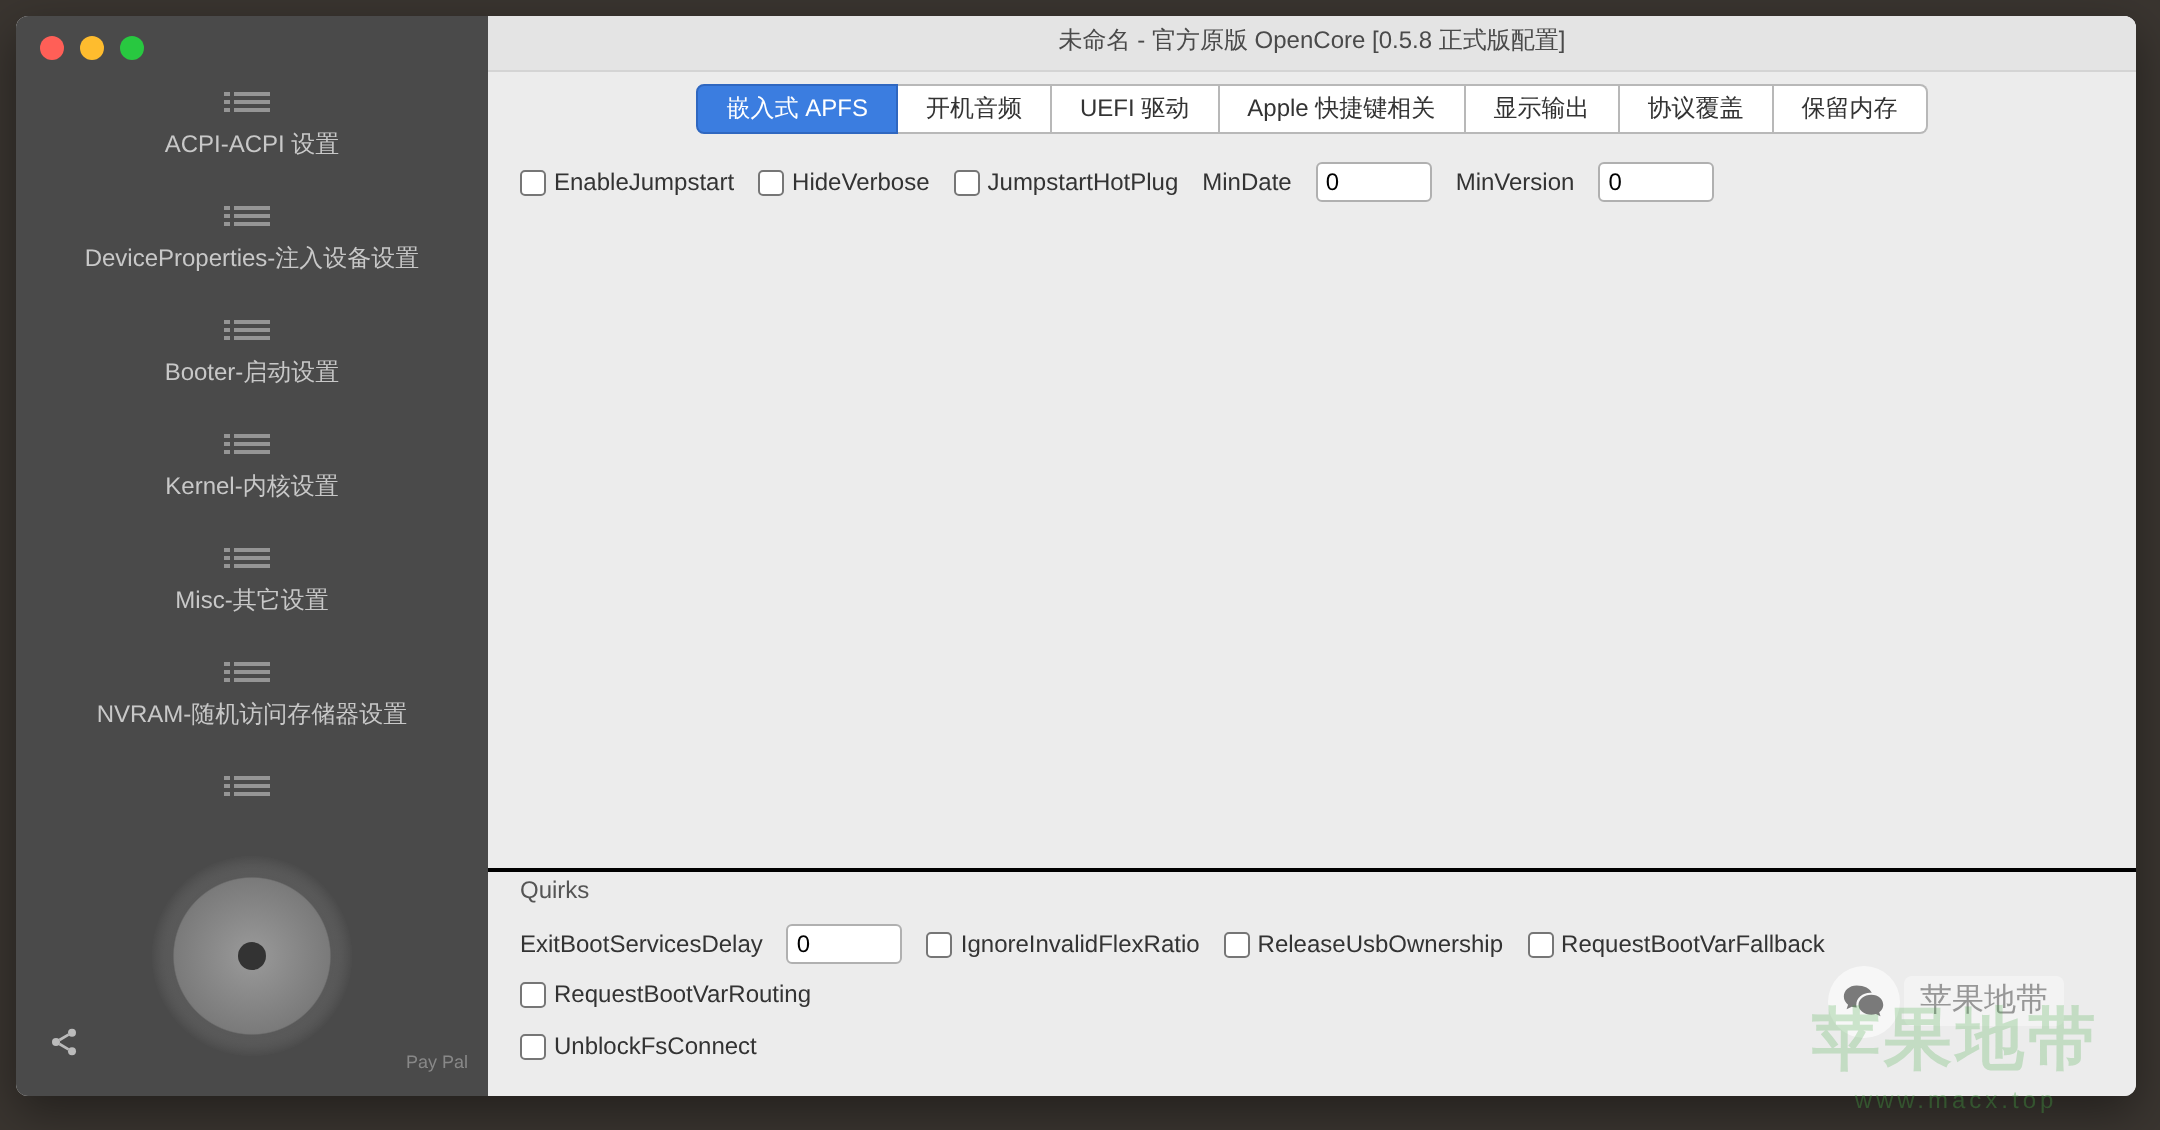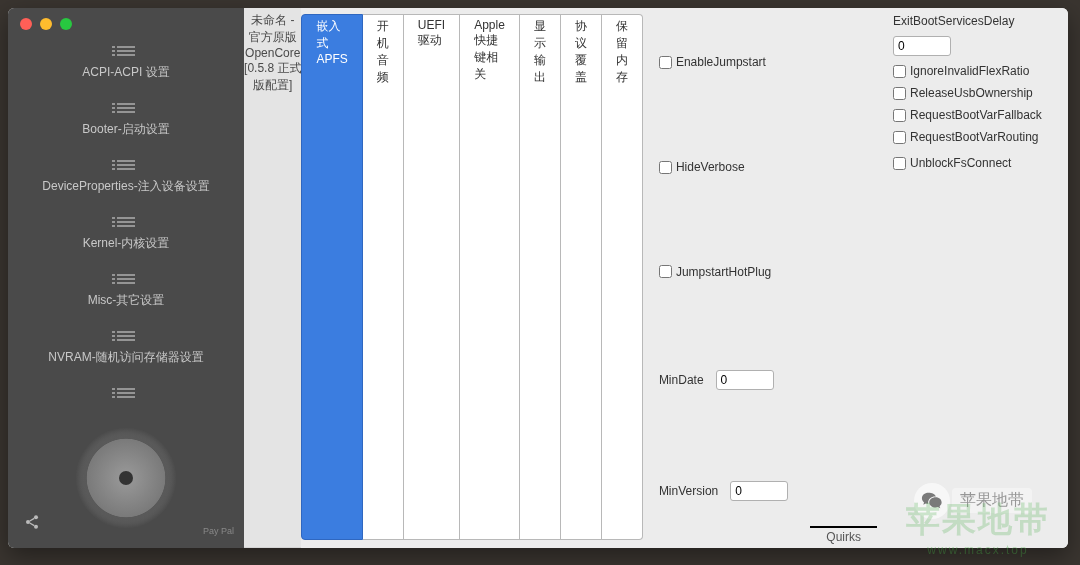--- a/index.html
+++ b/index.html
@@ -15,21 +15,21 @@
 .sidebar-item { text-align: center; padding: 8px 6px 12px 6px; font-size: 12px; cursor: pointer; color: #c8c8c8; }
 .sidebar-item .list-icon { display: block; margin: 0 auto 4px auto; width: 18px; height: 14px; opacity: 0.6; }
 .list-icon span { display: block; width: 100%; height: 2px; background: currentColor; margin: 2px 0; position: relative; }
 .list-icon span::before { content:""; position:absolute; left:-5px; top:0; width:3px; height:2px; background: currentColor; }
 .sidebar-bottom { height: 140px; display: flex; align-items: center; justify-content: center; position: relative; }
 .dial { width: 100px; height: 100px; border-radius: 50%; background: radial-gradient(circle at 50% 50%, #9a9a9a 0%, #7a7a7a 55%, #5a5a5a 56%, #6a6a6a 100%); position: relative; box-shadow: inset 0 0 10px rgba(0,0,0,0.4); }
 .dial::after { content:""; position:absolute; left:50%; top:50%; width:14px; height:14px; margin-left:-7px; margin-top:-7px; border-radius:50%; background:#333; }
 .share-icon { position: absolute; left: 16px; bottom: 14px; color: #bbb; font-size: 16px; }
 .paypal { position: absolute; right: 10px; bottom: 12px; font-size: 9px; color: #888; line-height: 10px; text-align: right; }
 
-.content { flex: 1; background: #ececec; display: flex; flex-direction: row; }
+.content { flex: 1; background: #ececec; display: flex; flex-direction: column; }
 .window-title { text-align: center; font-size: 12px; color: #4a4a4a; padding: 4px 0 6px 0; background: #e4e4e4; border-bottom: 1px solid #d4d4d4; }
 .tabbar { display: flex; justify-content: center; gap: 0; padding: 6px 0 8px 0; }
 .tab { font-size: 12px; padding: 3px 14px; background: #fff; border: 1px solid #b8b8b8; border-left-width: 0; cursor: pointer; color: #333; }
 .tab:first-child { border-left-width: 1px; border-radius: 4px 0 0 4px; }
 .tab:last-child { border-radius: 0 4px 4px 0; }
 .tab.active { background: #3b7de0; color: #fff; border-color: #2f67c0; }
 .form-row { display: flex; flex-wrap: wrap; align-items: center; gap: 8px 12px; padding: 6px 16px; font-size: 12px; color: #333; }
 .form-row label { display: inline-flex; align-items: center; gap: 4px; }
 .form-row input[type=checkbox] { width: 13px; height: 13px; }
 .text-input { width: 58px; height: 20px; border: 1px solid #b0b0b0; border-radius: 3px; background: #fff; font-size: 12px; padding: 1px 4px; }
@@ -63,29 +63,29 @@
             <span></span>
           </span>
         <span>ACPI-ACPI 设置</span>
       </div>
       <div class="sidebar-item">
         <span class="list-icon">
             <span></span>
             <span></span>
             <span></span>
           </span>
+        <span>DeviceProperties-注入设备设置</span>
+      </div>
+      <div class="sidebar-item">
+        <span class="list-icon">
+            <span></span>
+            <span></span>
+            <span></span>
+          </span>
         <span>Booter-启动设置</span>
-      </div>
-      <div class="sidebar-item">
-        <span class="list-icon">
-            <span></span>
-            <span></span>
-            <span></span>
-          </span>
-        <span>DeviceProperties-注入设备设置</span>
       </div>
       <div class="sidebar-item">
         <span class="list-icon">
             <span></span>
             <span></span>
             <span></span>
           </span>
         <span>Kernel-内核设置</span>
       </div>
       <div class="sidebar-item">

